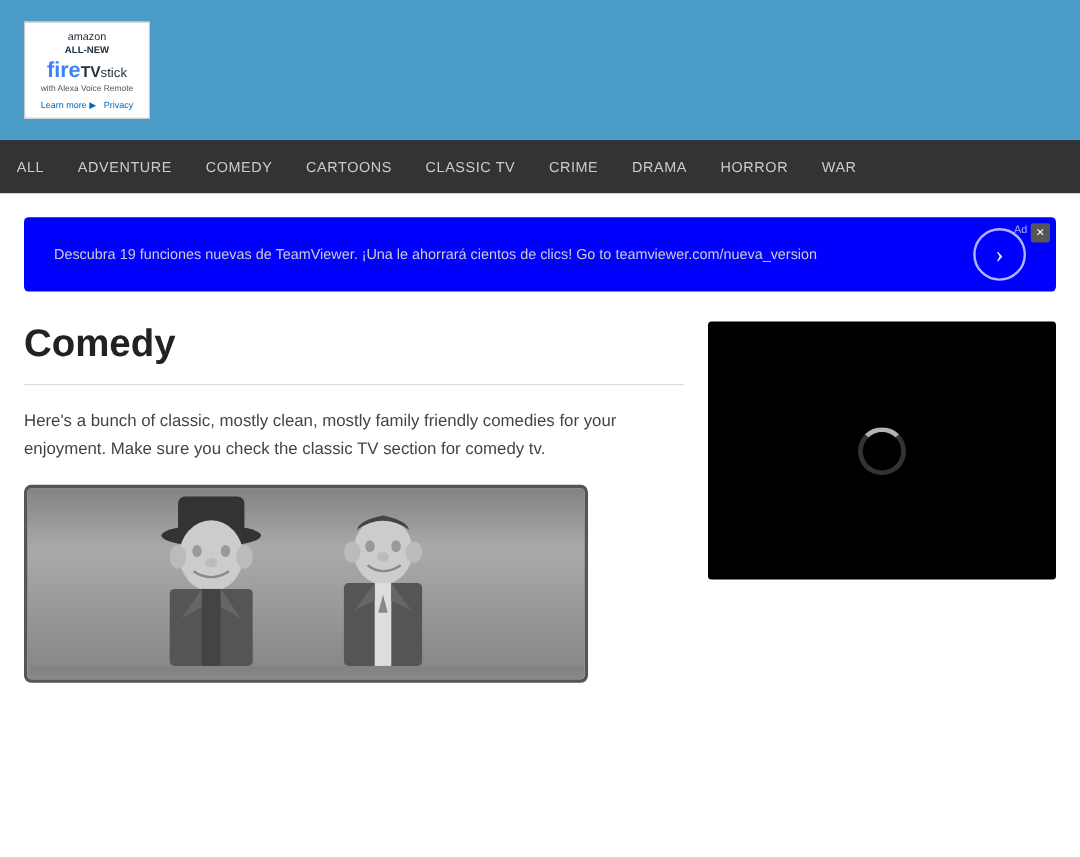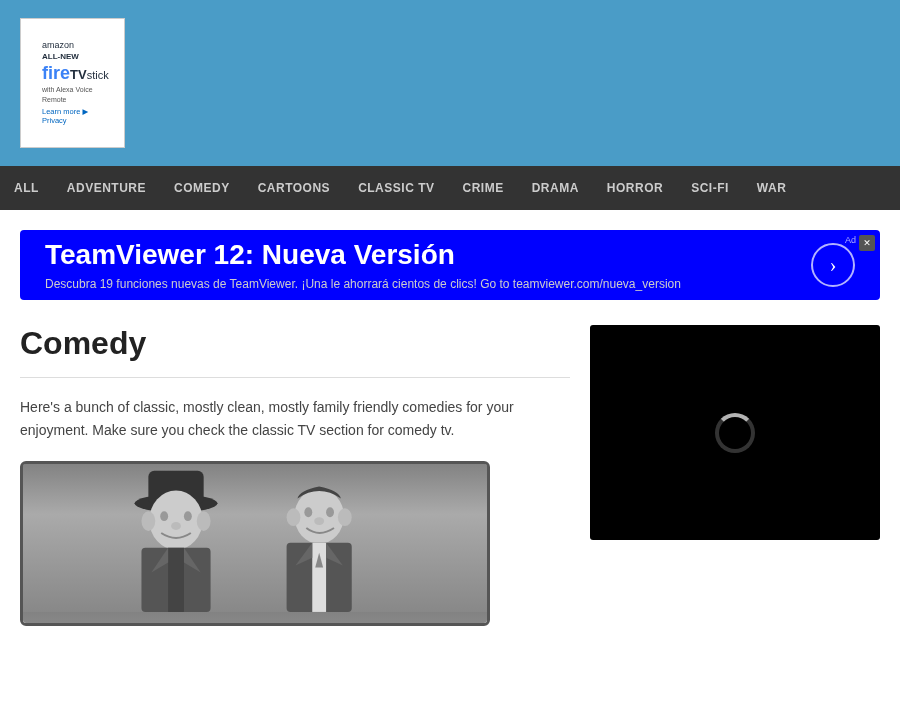--- a/index.html
+++ b/index.html
@@ -26,22 +26,23 @@
       color: #e0f0ff;
       margin-top: 4px;
       font-family: Arial, sans-serif;
     }
 
     
     #amazon-ad {
       background: white;
       width: 105px;
       min-height: 70px;
-      padding: 21px;
+      padding: 6px;
       font-size: 10px;
+      text-align: center;
       line-height: 1.3;
       border: 1px solid #ccc;
       font-family: Arial, sans-serif;
     }
     #amazon-ad .amazon-top { color: #232f3e; font-size: 9px; }
     #amazon-ad .all-new { color: #232f3e; font-size: 8px; font-weight: bold; }
     #amazon-ad .fire { color: #232f3e; font-size: 11px; }
     #amazon-ad .fire span.fire-text { color: #3b82f6; font-size: 18px; font-weight: bold; }
     #amazon-ad .fire span.stick-text { font-size: 13px; font-weight: bold; color: #232f3e; }
     #amazon-ad .alexa { font-size: 7px; color: #555; }
@@ -52,21 +53,21 @@
       background: #333;
       display: flex;
       align-items: center;
       padding: 0;
       min-height: 44px;
     }
     .nav-item {
       color: #ccc;
       font-family: Arial, sans-serif;
       font-size: 12px;
-      font-weight: bold;
+      font-weight: normal;
       padding: 13px 14px;
       cursor: pointer;
       letter-spacing: 0.5px;
       text-decoration: none;
     }
 
     
     #content-wrapper {
       background: white;
       min-height: 600px;
@@ -243,31 +244,29 @@
 
 <nav id="nav">
   <a class="nav-item">ALL</a>
   <a class="nav-item">ADVENTURE</a>
   <a class="nav-item">COMEDY</a>
   <a class="nav-item">CARTOONS</a>
   <a class="nav-item">CLASSIC TV</a>
   <a class="nav-item">CRIME</a>
   <a class="nav-item">DRAMA</a>
   <a class="nav-item">HORROR</a>
-  <a class="nav-item">SCI-FI</a>
   <a class="nav-item">WAR</a>
 </nav>
 
 <div id="content-wrapper">
 
   <div id="ad-banner">
     <span id="ad-banner-adlabel">Ad</span>
     <span id="ad-banner-close">✕</span>
     <div id="ad-banner-text">
-      <div id="ad-banner-title">TeamViewer 12: Nueva Versión</div>
       <div id="ad-banner-desc">Descubra 19 funciones nuevas de TeamViewer. ¡Una le ahorrará cientos de clics! Go to teamviewer.com/nueva_version</div>
     </div>
     <div id="ad-banner-arrow">›</div>
   </div>
 
   <div id="main-layout">
 
     <div id="left-col">
       <h1 id="page-heading">Comedy</h1>
       <hr id="heading-divider">

